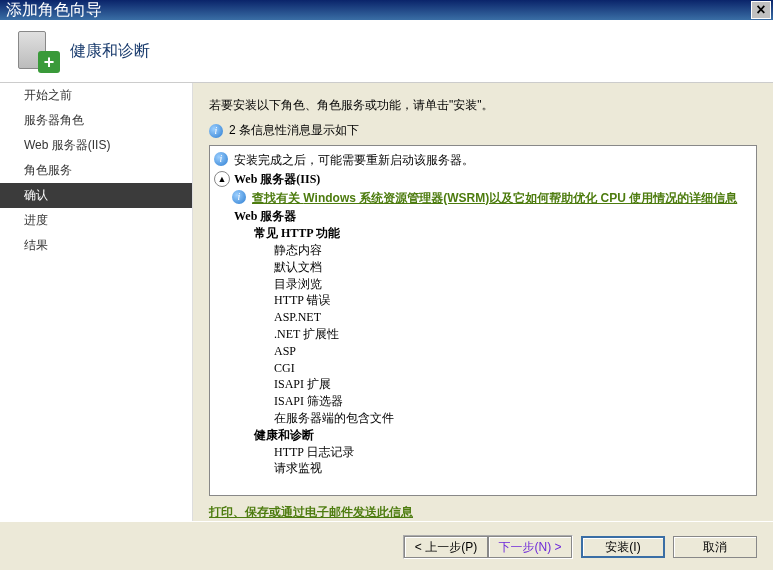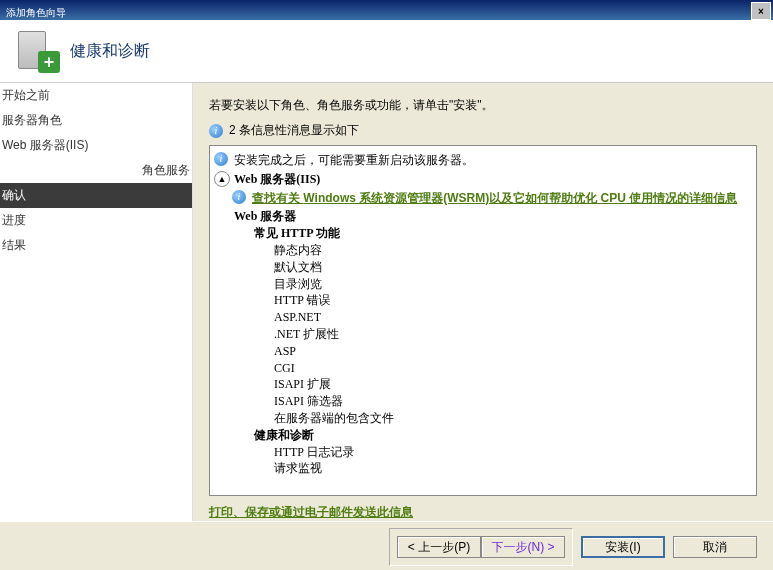--- a/index.html
+++ b/index.html
@@ -11,24 +11,24 @@
     width: 773px;
     height: 570px;
     overflow: hidden;
     position: relative;
   }
   .titlebar {
     background: linear-gradient(#0a246a, #3a6ea5);
     color: #fff;
     height: 20px;
     display: flex;
-    align-items: flex-end;
+    align-items: center;
     justify-content: space-between;
     padding-left: 6px;
-    font-size: 10px;
+    font-size: 16px;
     gap: 18px;
   }
   .titlebar .close {
     width: 18px;
     height: 16px;
     background: #c0c0c0;
     border: 1px solid #fff;
     display: flex;
     align-items: center;
     justify-content: center;
@@ -82,27 +82,26 @@
   .body {
     display: flex;
     height: 438px;
   }
   .sidebar {
     width: 192px;
     background: #fff;
     border-right: 1px solid #ddd;
   }
   .sidebar .item {
-    padding: 4px 2px;
+    padding: 4px 24px;
     color: #333;
     cursor: pointer;
   }
   .sidebar .item.sub {
     padding-left: 24px;
-    text-align: right;
   }
   .sidebar .item.selected {
     background: #3b3b3b;
     color: #fff;
   }
   .main {
     flex: 1;
     background: #ece9d8;
     padding: 10px 16px 0 16px;
     display: flex;
@@ -177,21 +176,21 @@
     border-top: 1px solid #fff;
     display: flex;
     align-items: center;
     justify-content: flex-end;
     padding-right: 16px;
     gap: 8px;
   }
   .footer .grp {
     display: flex;
     border: 1px inset #fff;
-    padding: 7px;
+    padding: 0;
   }
   .btn {
     min-width: 84px;
     height: 22px;
     background: #ece9d8;
     border: 1px solid #888;
     box-shadow: inset 1px 1px 0 #fff;
     font-size: 12px;
     cursor: pointer;
     padding: 0 8px;

